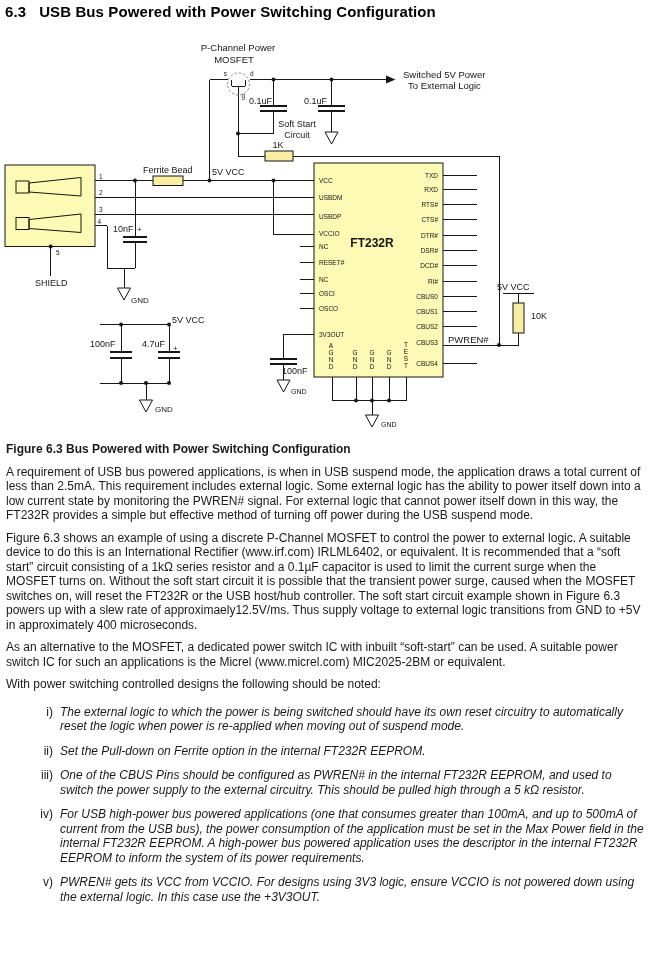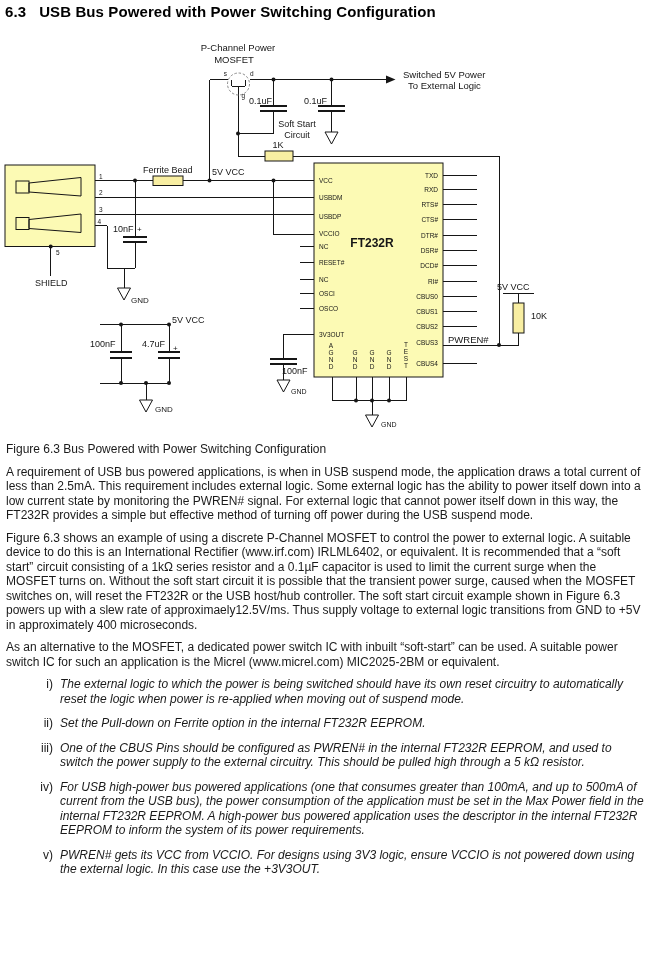--- a/index.html
+++ b/index.html
@@ -20,21 +20,21 @@
   .wire{stroke:#161616;stroke-width:1;fill:none;shape-rendering:crispEdges;}
   .comp{fill:var(--comp-fill,#fcfab4);stroke:#161616;stroke-width:1;}
   .res{fill:var(--res-fill,#f8eea2);stroke:#161616;stroke-width:1;}
   .plate{stroke:#161616;stroke-width:2;fill:none;shape-rendering:crispEdges;}
   .gndtri{fill:#fff;stroke:#161616;stroke-width:1;}
   .dot{fill:#161616;stroke:none;}
   .mosfet-circle{fill:none;stroke:#8a8a8a;stroke-width:1;stroke-dasharray:2.5,1.8;}
   .usbinner{fill:none;stroke:#161616;stroke-width:1;}
   .bodytext{position:absolute;left:6px;right:9px;top:442px;font-size:12px;line-height:14.5px;}
   .bodytext p{margin:0 0 8px 0;}
-  .caption{font-weight:normal;margin:0 0 10px 0;}
+  .caption{font-weight:bold;margin:0 0 10px 0;}
   .intro{margin-bottom:13px !important;}
   .li{display:flex;margin-bottom:10px;}
   .li .num{flex:0 0 47px;text-align:right;}
   .li .txt{flex:1;margin-left:7px;font-style:italic;}
 </style>
 </head>
 <body>
 
 <div class="page">
 
@@ -255,21 +255,22 @@
     <text class="pin" x="355" y="355" text-anchor="middle"><tspan x="355" dy="0">G</tspan><tspan x="355" dy="7">N</tspan><tspan x="355" dy="7">D</tspan></text>
     <text class="pin" x="372" y="355" text-anchor="middle"><tspan x="372" dy="0">G</tspan><tspan x="372" dy="7">N</tspan><tspan x="372" dy="7">D</tspan></text>
     <text class="pin" x="389" y="355" text-anchor="middle"><tspan x="389" dy="0">G</tspan><tspan x="389" dy="7">N</tspan><tspan x="389" dy="7">D</tspan></text>
     <text class="pin" x="406" y="347" text-anchor="middle"><tspan x="406" dy="0">T</tspan><tspan x="406" dy="7">E</tspan><tspan x="406" dy="7">S</tspan><tspan x="406" dy="7">T</tspan></text>
   </svg>
 
   <div class="bodytext">
     <p class="caption">Figure 6.3 Bus Powered with Power Switching Configuration</p>
     <p>A requirement of USB bus powered applications, is when in USB suspend mode, the application draws a total current of less than 2.5mA. This requirement includes external logic. Some external logic has the ability to power itself down into a low current state by monitoring the PWREN# signal. For external logic that cannot power itself down in this way, the FT232R provides a simple but effective method of turning off power during the USB suspend mode.</p>
     <p>Figure 6.3 shows an example of using a discrete P-Channel MOSFET to control the power to external logic. A suitable device to do this is an International Rectifier (www.irf.com) IRLML6402, or equivalent. It is recommended that a “soft start” circuit consisting of a 1kΩ series resistor and a 0.1µF capacitor is used to limit the current surge when the MOSFET turns on. Without the soft start circuit it is possible that the transient power surge, caused when the MOSFET switches on, will reset the FT232R or the USB host/hub controller. The soft start circuit example shown in Figure 6.3 powers up with a slew rate of approximaely12.5V/ms. Thus supply voltage to external logic transitions from GND to +5V in approximately 400 microseconds.</p>
-    <p>As an alternative to the MOSFET, a dedicated power switch IC with inbuilt “soft-start” can be used. A suitable power switch IC for such an application is the Micrel (www.micrel.com) MIC2025-2BM or equivalent.</p>
+    <p>As an alternative to the MOSFET, a dedicated power switch IC with inbuilt “soft-start” can be used. A suitable power switch IC for such an applications is the Micrel (www.micrel.com) MIC2025-2BM or equivalent.</p>
+    <p class="intro">With power switching controlled designs the following should be noted:</p>
 
     <div class="li">
       <span class="num">i)</span>
       <span class="txt">The external logic to which the power is being switched should have its own reset circuitry to automatically reset the logic when power is re-applied when moving out of suspend mode.</span>
     </div>
     <div class="li">
       <span class="num">ii)</span>
       <span class="txt">Set the Pull-down on Ferrite option in the internal FT232R EEPROM.</span>
     </div>
     <div class="li">

